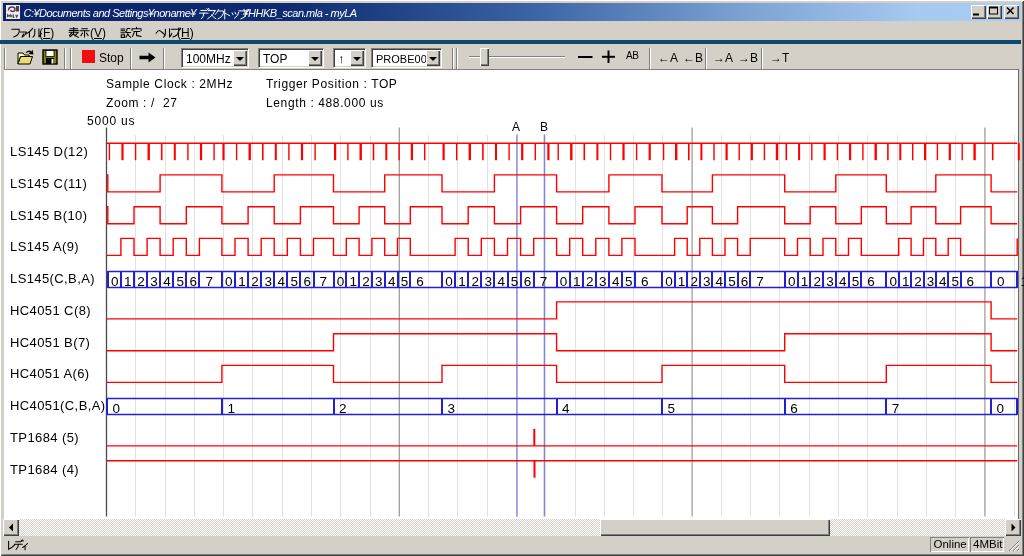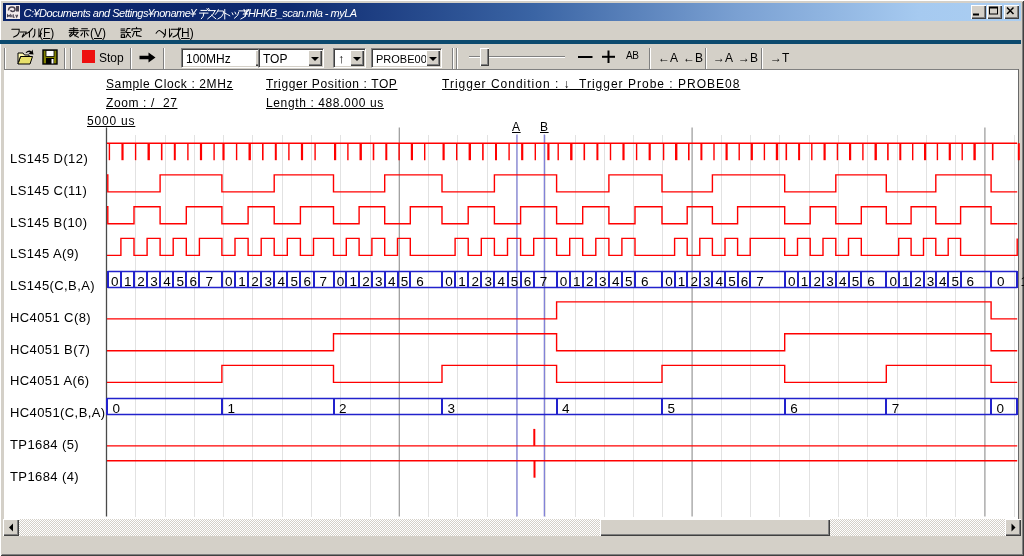--- a/index.html
+++ b/index.html
@@ -15,22 +15,22 @@
 #menu span { position:absolute; top:5px; }
 #toolbar { position:absolute; left:0px; top:40px; width:1021px; height:29px; border-top:4px solid #0c4a6e; font-size:12px; }
 .sep { position:absolute; top:4px; width:2px; height:21px; border-left:1px solid #808080; border-right:1px solid #ffffff; }
 .combo { position:absolute; top:4px; height:20px; background:#fff; border:1px solid; border-color:#808080 #fff #fff #808080; box-shadow: inset 1px 1px 0 #404040, inset -1px -1px 0 #d4d0c8; font-size:12px; }
 .combo .cv { position:absolute; left:4px; top:3px; color:#000; }
 .combo .db { position:absolute; right:1px; top:1px; bottom:1px; width:14px; background:#d4d0c8; box-shadow: inset 1px 1px 0 #ffffff, inset -1px -1px 0 #404040, inset -2px -2px 0 #808080; }
 .darr { position:absolute; left:3px; top:7px; width:0; height:0; border:4px solid transparent; border-top:4px solid #000; }
 .tbt { position:absolute; top:7px; color:#000; font-size:12px; }
 #client { position:absolute; left:4px; top:69px; width:1014px; height:450px; background:#fff; border-top:1px solid #808080; }
 #rsep { position:absolute; left:1018px; top:69px; width:1px; height:450px; background:#696969; }
-.info { position:absolute; font-size:12px; color:#000; white-space:pre; letter-spacing:0.62px;text-decoration:underline; }
-.rl { position:absolute; left:10px; font-size:13px; color:#000; letter-spacing:0.4px; white-space:pre;margin-top:7px; }
+.info { position:absolute; font-size:12px; color:#000; white-space:pre; letter-spacing:0.62px; }
+.rl { position:absolute; left:10px; font-size:13px; color:#000; letter-spacing:0.4px; white-space:pre; }
 .bn { font-family:"Liberation Sans", sans-serif; font-size:13.5px; fill:#000; }
 #hscroll { position:absolute; left:3px; top:519px; width:1018px; height:17px; background:#d4d0c8; }
 .sbtn { position:absolute; top:0; width:16px; height:17px; background:#d4d0c8; box-shadow: inset 1px 1px 0 #ffffff, inset -1px -1px 0 #404040, inset -2px -2px 0 #808080; }
 #sthumb { position:absolute; left:597px; top:0; width:230px; height:17px; background:#d4d0c8; box-shadow: inset 1px 1px 0 #ffffff, inset -1px -1px 0 #404040, inset -2px -2px 0 #808080; }
 #status { position:absolute; left:3px; top:536px; width:1018px; height:17px; background:#d4d0c8; font-size:12px; }
 .spanel { position:absolute; top:1px; height:15px; box-shadow: inset 1px 1px 0 #808080, inset -1px -1px 0 #ffffff; font-size:11.5px; color:#000; }
 </style></head>
 <body>
 <div id="win">
   <div id="title">
@@ -134,21 +134,21 @@
     </svg>
     <div class="sep" style="left:64px"></div>
     <div class="sep" style="left:70px"></div>
     <div style="position:absolute;left:82px;top:6px;width:13px;height:13px;background:#ee1010"></div>
     <div style="position:absolute;left:99px;top:7px;font-size:12px">Stop</div>
     <div class="sep" style="left:130px"></div>
     <svg style="position:absolute;left:139px;top:8px" width="18" height="11">
       <path d="M0.5 3.8 L9.5 3.8 L9.5 0.5 L16.5 5.5 L9.5 10.5 L9.5 7.2 L0.5 7.2 Z" fill="#000"></path>
     </svg>
     <div class="sep" style="left:163px"></div>
-    <div class="combo" style="left:181px;width:90px">
+    <div class="combo" style="left:181px;width:68px">
         <span class="cv">100MHz</span>
         <div class="db">
           <div class="darr"></div>
         </div>
       </div>
     <div class="combo" style="left:258px;width:66px">
         <span class="cv">TOP</span>
         <div class="db">
           <div class="darr"></div>
         </div>
@@ -185,21 +185,20 @@
     <div class="tbt" style="left:738px">→B</div>
     <div class="sep" style="left:761px"></div>
     <div class="tbt" style="left:770px">→T</div>
   </div>
   <div id="client"></div>
   <div id="rsep"></div>
   <div class="info" style="left:106px;top:77px">Sample Clock : 2MHz</div>
   <div class="info" style="left:106px;top:96px">Zoom : /  27</div>
   <div class="info" style="left:266px;top:77px">Trigger Position : TOP</div>
   <div class="info" style="left:266px;top:96px">Length : 488.000 us</div>
-  <div class="info" style="left:442px;top:77px;letter-spacing:1px">Trigger Condition : ↓  Trigger Probe : PROBE08</div>
   <div class="info" style="left:87px;top:114px;letter-spacing:0.8px">5000 us</div>
   <div class="info" style="left:512px;top:120px">A</div>
   <div class="info" style="left:540px;top:120px">B</div>
 <div class="rl" style="top:144px">LS145 D(12)</div>
 <div class="rl" style="top:176px">LS145 C(11)</div>
 <div class="rl" style="top:208px">LS145 B(10)</div>
 <div class="rl" style="top:239px">LS145 A(9)</div>
 <div class="rl" style="top:271px">LS145(C,B,A)</div>
 <div class="rl" style="top:303px">HC4051 C(8)</div>
 <div class="rl" style="top:335px">HC4051 B(7)</div>
@@ -475,13 +474,36 @@
   <div id="hscroll">
     <div class="sbtn" style="left:0"><svg width="16" height="17">
           <path d="M10 4.5 L6 8.5 L10 12.5 Z" fill="#000"></path>
         </svg></div>
     <div class="sbtn" style="right:0"><svg width="16" height="17">
           <path d="M6.5 4.5 L10.5 8.5 L6.5 12.5 Z" fill="#000"></path>
         </svg></div>
     <div style="position:absolute;left:16px;right:16px;top:0;height:17px;background:#f1efe9;background-image:repeating-conic-gradient(#d4d0c8 0% 25%, #ffffff 0% 50%);background-size:2px 2px;"></div>
     <div id="sthumb"></div>
   </div>
+  <div id="status">
+    <svg style="position:absolute;left:3px;top:3px;overflow:visible" width="23" height="14" viewBox="0 -1 23 14">
+        <g transform="translate(0.00,0) scale(0.8750)">
+          <path d="M3 1.5 V10.5 Q6 9.5 10 5.5" fill="none" stroke="#000" stroke-width="1.20" stroke-linecap="round"></path>
+        </g>
+        <g transform="translate(7.00,0) scale(0.8750)">
+          <path d="M3 2 H9 M1.5 4.8 H10.5 M6.2 4.8 Q6.2 8.5 3.5 10.8 M9.4 0.2 L10.1 1.5 M11 -0.1 L11.7 1.2" fill="none" stroke="#000" stroke-width="1.20" stroke-linecap="round"></path>
+        </g>
+        <g transform="translate(14.00,0) scale(0.8750)">
+          <path d="M8.5 4 Q6 7 3 8.5 M5.8 7 V11" fill="none" stroke="#000" stroke-width="1.20" stroke-linecap="round"></path>
+        </g>
+      </svg>
+    <div class="spanel" style="left:926.5px;width:39px">
+        <span style="position:absolute;left:4px;top:0.5px">Online</span>
+      </div>
+    <div class="spanel" style="left:967px;width:34px">
+        <span style="position:absolute;left:3px;top:0.5px">4MBit</span>
+      </div>
+    <svg style="position:absolute;right:1px;bottom:1px" width="13" height="13">
+      <path d="M12 2 L2 12 M12 6 L6 12 M12 10 L10 12" stroke="#808080" stroke-width="1"></path>
+      <path d="M12 3 L3 12 M12 7 L7 12 M12 11 L11 12" stroke="#fff" stroke-width="1"></path>
+    </svg>
+  </div>
 </div>
 
 </body></html>

